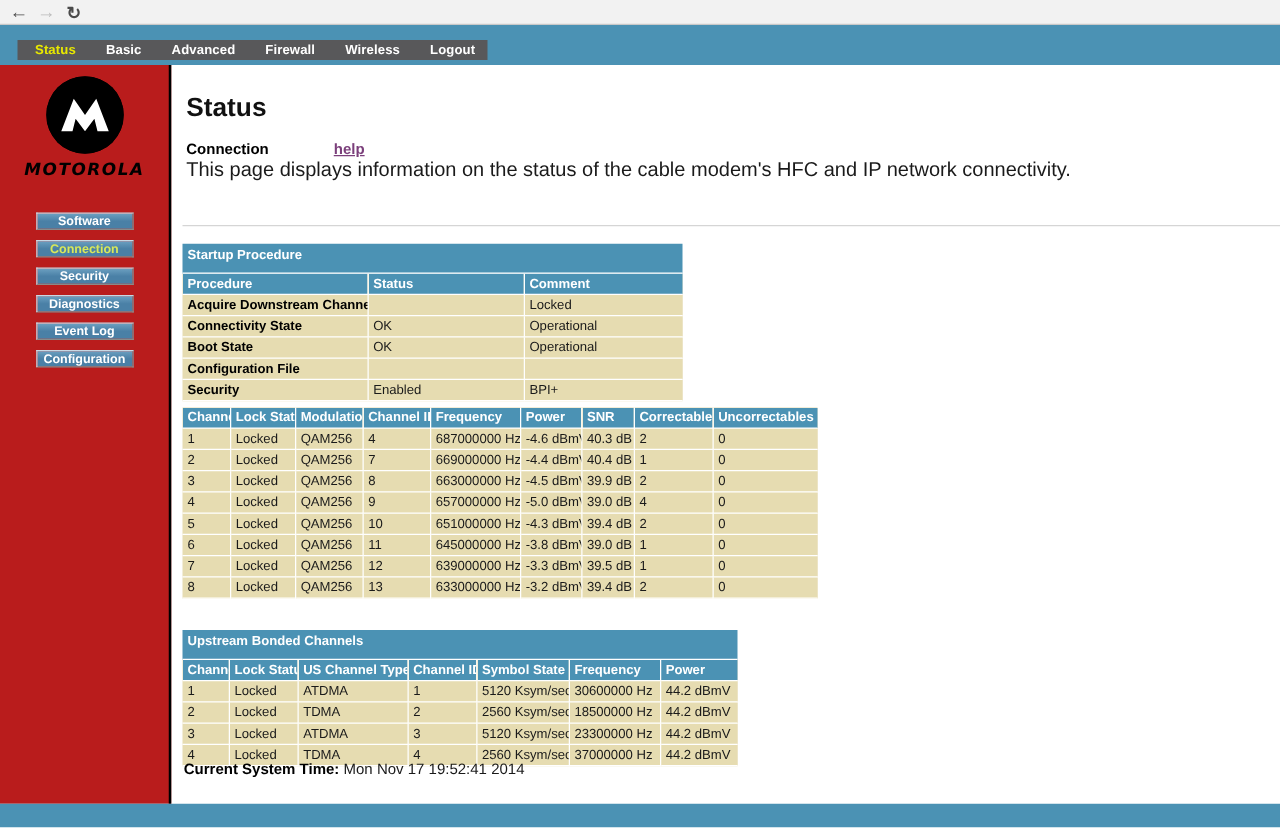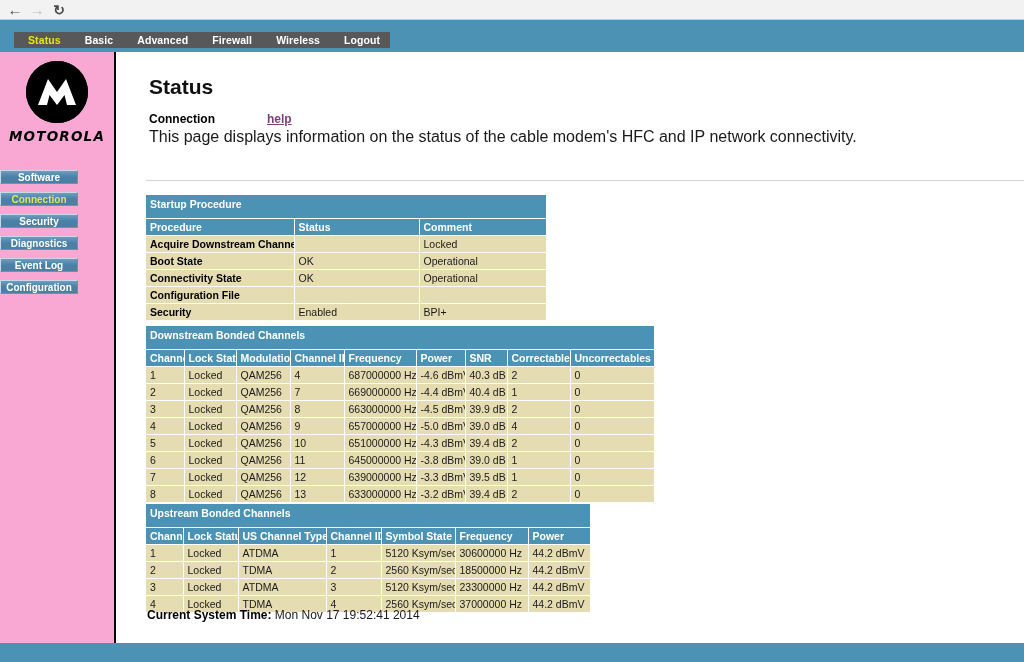--- a/index.html
+++ b/index.html
@@ -111,23 +111,23 @@
   .page-wrap {
     position: absolute;
     left: 0; top: 52px;
     width: 1024px;
     height: 591px;
     background: #ffffff;
   }
   .sidebar {
     position: absolute;
     left: 0; top: 0;
-    width: 116px;
+    width: 137px;
     height: 591px;
-    background: #f9a8d4;
+    background: #b91c1c;
     border-right: 2px solid #000000;
     box-sizing: border-box;
   }
   .logo-block {
     margin-top: 9px;
     text-align: center;
   }
   .logo-circle {
     width: 62px; height: 62px;
     border-radius: 50%;
@@ -142,21 +142,21 @@
     font-size: 13.5px;
     font-weight: bold;
     font-style: italic;
     letter-spacing: 1.2px;
     color: #000000;
   }
   .side-buttons {
     margin-top: 26px;
     display: flex;
     flex-direction: column;
-    align-items: flex-start;
+    align-items: center;
     gap: 8px;
   }
   .side-btn {
     width: 78px;
     height: 14px;
     line-height: 14px;
     text-align: center;
     font-size: 10px;
     font-weight: bold;
     color: #ffffff;
@@ -364,44 +364,43 @@
           <th>Comment</th>
         </tr>
       </thead>
       <tbody>
           <tr>
             <td class="bold">Acquire Downstream Channel</td>
             <td></td>
             <td>Locked</td>
           </tr>
           <tr>
+            <td class="bold">Connectivity State</td>
+            <td>OK</td>
+            <td>Operational</td>
+          </tr>
+          <tr>
             <td class="bold">Boot State</td>
             <td>OK</td>
             <td>Operational</td>
           </tr>
           <tr>
-            <td class="bold">Connectivity State</td>
-            <td>OK</td>
-            <td>Operational</td>
-          </tr>
-          <tr>
             <td class="bold">Configuration File</td>
             <td></td>
             <td></td>
           </tr>
           <tr>
             <td class="bold">Security</td>
             <td>Enabled</td>
             <td>BPI+</td>
           </tr>
         </tbody>
     </table>
 
     <table class="mtable" id="downstream-table">
-      <caption>Downstream Bonded Channels</caption>
       <colgroup>
         <col style="width:38px">
           <col style="width:52px">
           <col style="width:54px">
           <col style="width:54px">
         <col style="width:72px">
           <col style="width:49px">
           <col style="width:42px">
           <col style="width:63px">
           <col style="width:84px">

